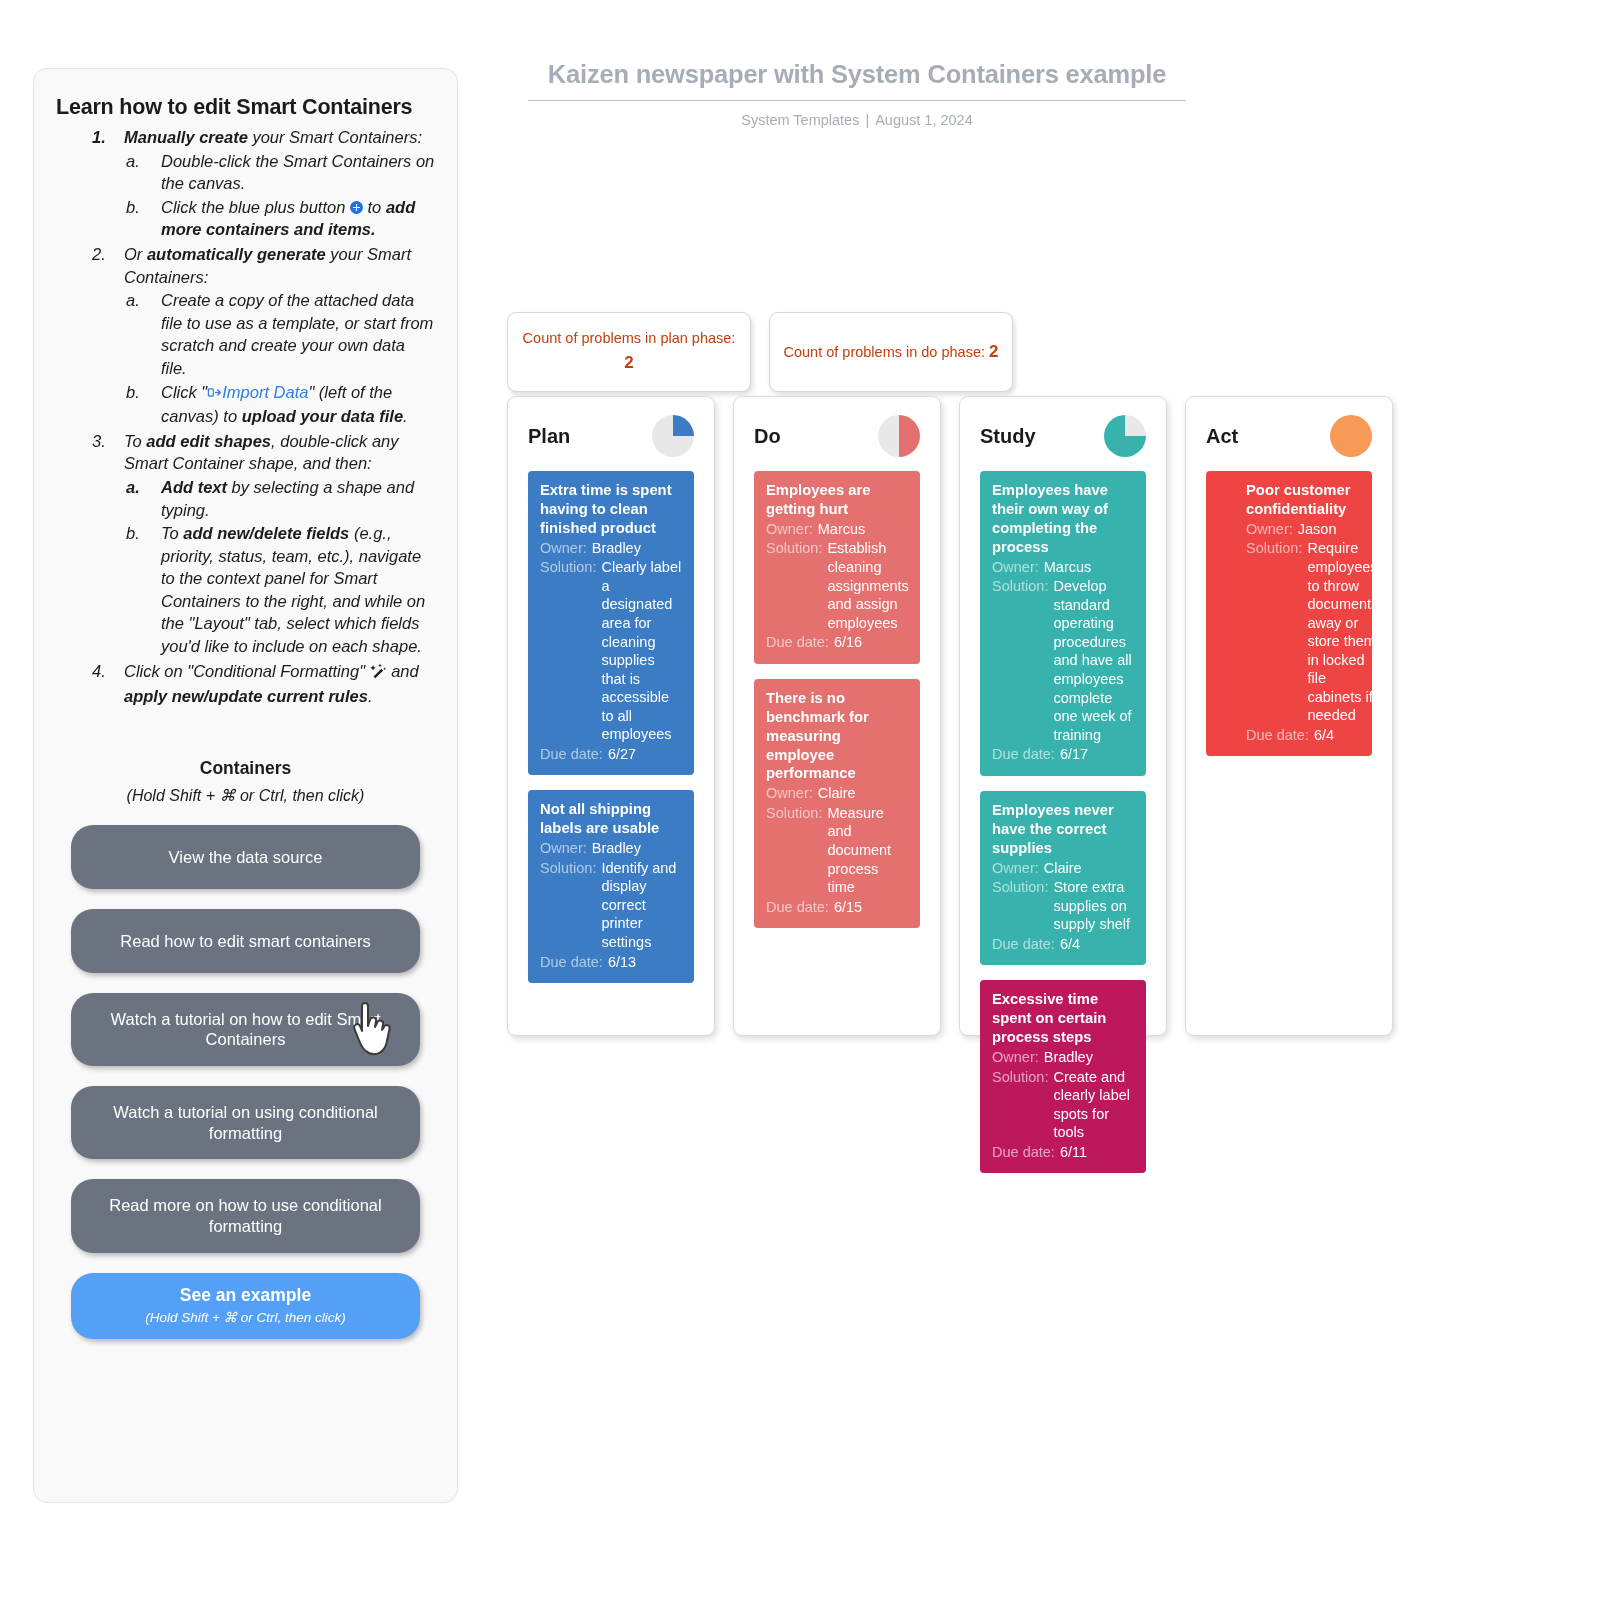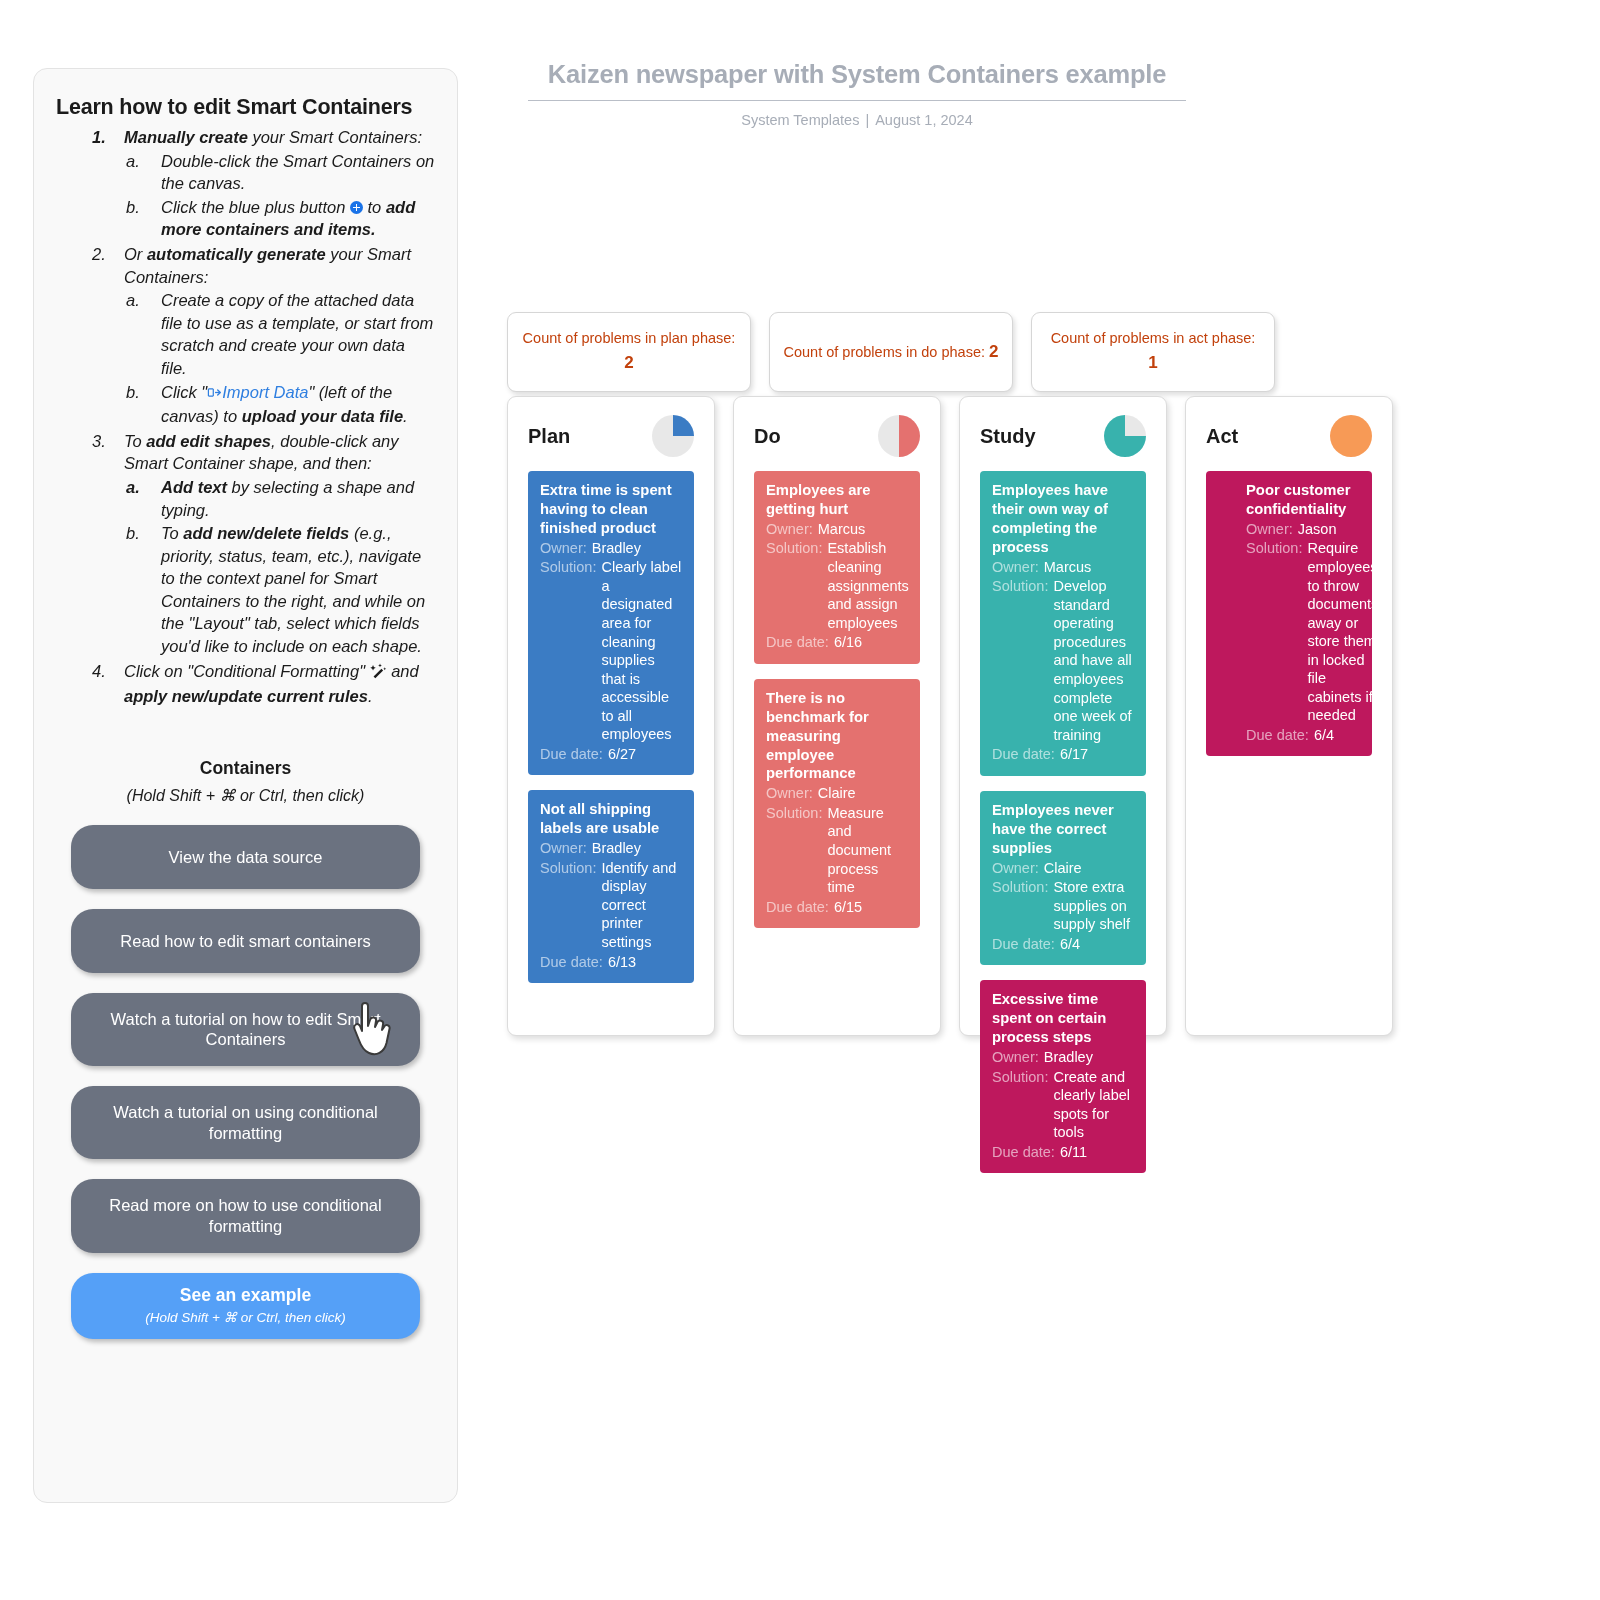--- a/index.html
+++ b/index.html
@@ -272,23 +272,20 @@
     </div>
   </div>
 
   <div class="counts">
     <div class="count-card">
       <div><span>Count of problems in plan phase: </span><b>2</b></div>
     </div>
     <div class="count-card">
       <div><span>Count of problems in do phase: </span><b>2</b></div>
     </div>
-    <div class="count-card">
-      <div><span>Count of problems in act phase: </span><b>1</b></div>
-    </div>
   </div>
 
   <div class="columns" id="columns-root">
       <div class="column">
         <div class="col-head">
           <div class="col-title">Plan</div>
           <div class="pie" style="background: conic-gradient(rgb(59, 124, 196) 0deg, rgb(59, 124, 196) 90deg, rgb(232, 232, 232) 90deg, rgb(232, 232, 232) 360deg);"></div>
         </div>
         <div class="card" style="background: rgb(59, 124, 196);">
           <div class="card-title">Extra time is spent having to clean finished product</div>
@@ -406,21 +403,21 @@
             <span class="k">Due date:</span>
             <span class="v">6/11</span>
           </div>
         </div>
       </div>
       <div class="column">
         <div class="col-head">
           <div class="col-title">Act</div>
           <div class="pie" style="background: rgb(247, 154, 86);"></div>
         </div>
-        <div class="card" style="background: #be185d; padding-left: 40px;">
+        <div class="card" style="background: #ef4444; padding-left: 40px;">
           <div class="card-title">Poor customer confidentiality</div>
           <div class="kv">
             <span class="k">Owner:</span>
             <span class="v">Jason</span>
           </div>
           <div class="kv">
             <span class="k">Solution:</span>
             <span class="v">Require employees to throw documents away or store them in locked file cabinets if needed</span>
           </div>
           <div class="kv">

